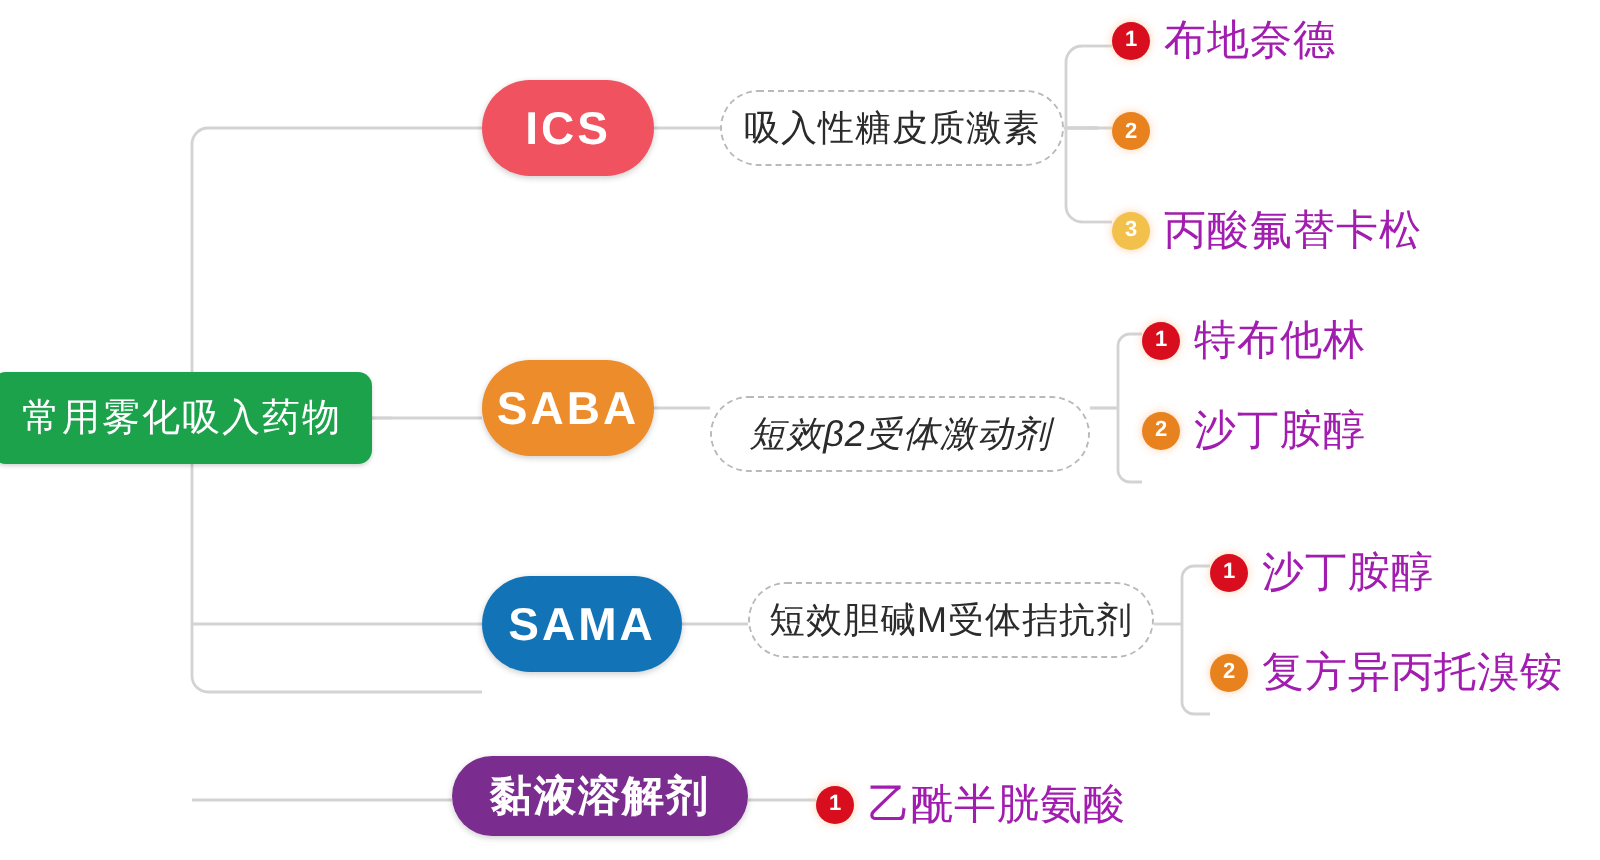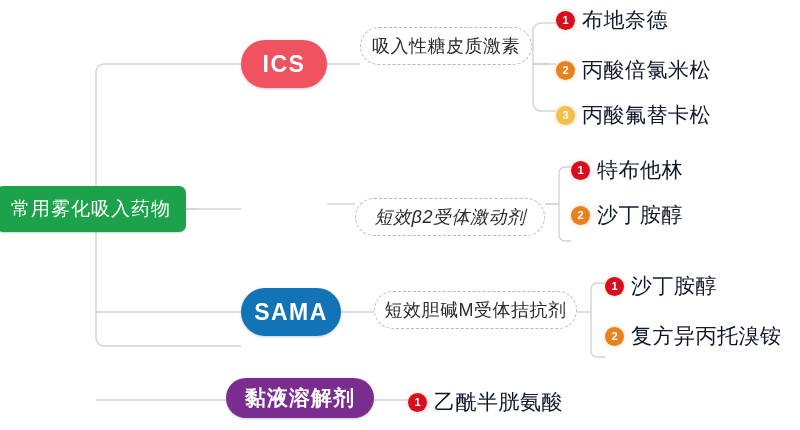--- a/index.html
+++ b/index.html
@@ -51,37 +51,37 @@
   .desc{
     border:1.5px dashed #b9b9b9;
     border-radius:22px;
     background:#ffffff;
     color:#2b2b2b;
     font-size:18px;
     height:38px;
     padding:0 14px;
     letter-spacing:.5px;
   }
-  .desc.d-ics  {left:360px;top:27px; width:172px;}
+  .desc.d-ics  {left:360px;top:45px; width:172px;}
   .desc.d-saba {left:355px;top:198px;width:190px;font-style:italic;}
   .desc.d-sama {left:374px;top:291px;width:203px;}
 
   
   .leaf{z-index:2;justify-content:flex-start;}
   .badge{
     width:19px;height:19px;border-radius:50%;
     display:inline-flex;align-items:center;justify-content:center;
     color:#ffffff;font-size:11px;font-weight:bold;
     margin-right:7px;flex:0 0 auto;
     box-shadow:0 0 4px rgba(255,200,160,.85);
   }
   .b1{background:#D80E1E;}
   .b2{background:#E8821E;}
   .b3{background:#F2C14B;}
-  .leaf-label{font-size:21px;color:#0f172a;letter-spacing:.5px;}
+  .leaf-label{font-size:21px;color:#a21caf;letter-spacing:.5px;}
 
   
   .lf-ics1 {left:556px;top:6px;}
   .lf-ics2 {left:556px;top:56px;}
   .lf-ics3 {left:556px;top:101px;}
   .lf-saba1{left:571px;top:156px;}
   .lf-saba2{left:571px;top:201px;}
   .lf-sama1{left:605px;top:272px;}
   .lf-sama2{left:605px;top:322px;}
   .lf-muco1{left:408px;top:388px;}
@@ -135,27 +135,29 @@
   <div class="node desc d-ics">
     <span>吸入性糖皮质激素</span>
   </div>
 
   <div class="node leaf lf-ics1">
     <span class="badge b1">1</span>
     <span class="leaf-label">布地奈德</span>
   </div>
   <div class="node leaf lf-ics2">
     <span class="badge b2">2</span>
-    <span class="leaf-label">丙酸倍氯米松</span>
   </div>
   <div class="node leaf lf-ics3">
     <span class="badge b3">3</span>
     <span class="leaf-label">丙酸氟替卡松</span>
   </div>
 
+  <div class="node pill saba">
+    <span>SABA</span>
+  </div>
   <div class="node desc d-saba">
     <span>短效β2受体激动剂</span>
   </div>
 
   <div class="node leaf lf-saba1">
     <span class="badge b1">1</span>
     <span class="leaf-label">特布他林</span>
   </div>
   <div class="node leaf lf-saba2">
     <span class="badge b2">2</span>

